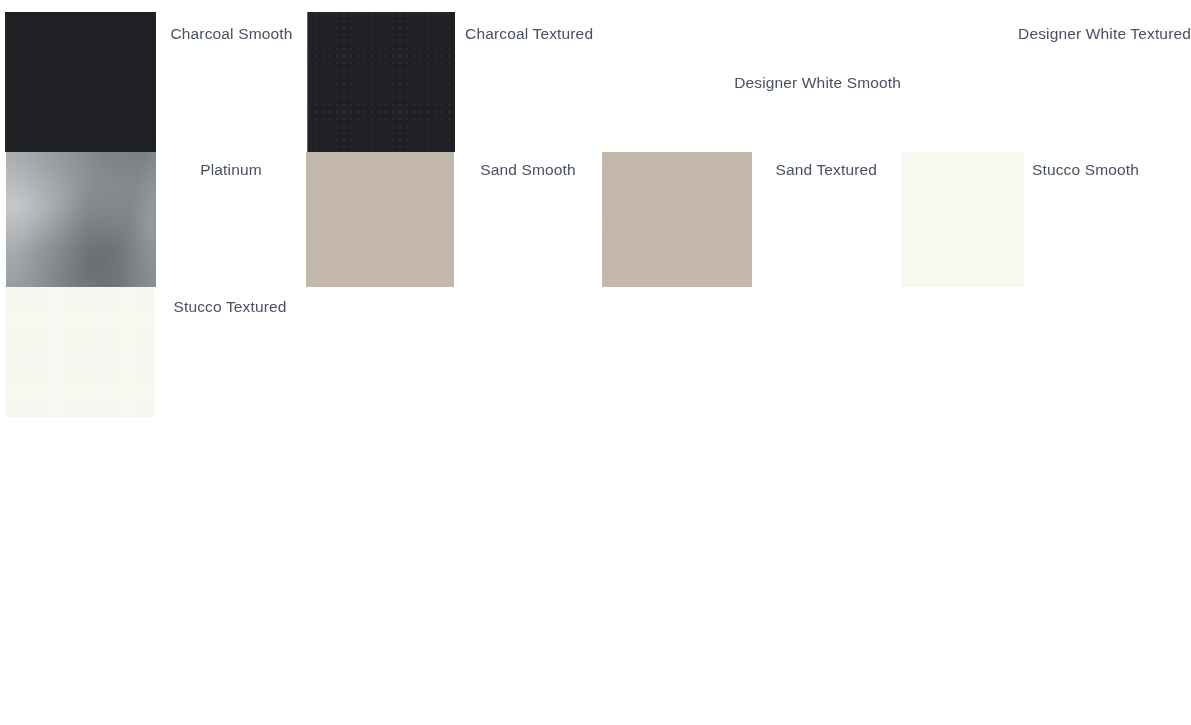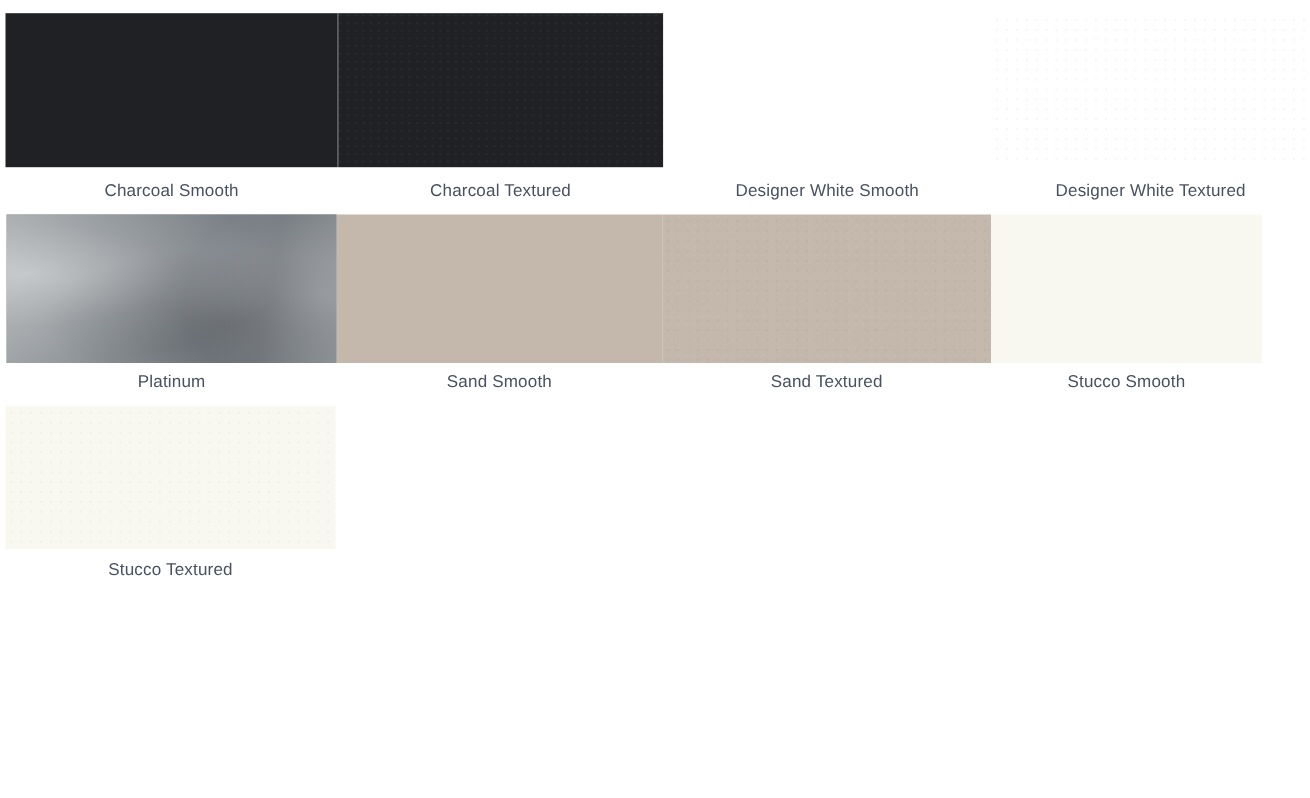--- a/index.html
+++ b/index.html
@@ -26,21 +26,21 @@
     display: flex;
     flex-direction: row;
     align-items: flex-start;
     width: 1191px;
   }
 
   .swatch-cell {
     position: relative;
     box-sizing: border-box;
     display: flex;
-    flex-direction: column;
+    flex-direction: row;
     align-items: stretch;
   }
 
   .swatch-tile {
     display: block;
     width: 100%;
     box-sizing: border-box;
   }
 
   .swatch-label {
@@ -65,21 +65,21 @@
 
   .row-3 .swatch-tile  { height: 135px; }
   .row-3 .swatch-label { padding-top: 9px; padding-bottom: 13px; }
 
   .row-4 .swatch-tile  { height: 130px; }
   .row-4 .swatch-label { padding-top: 11px; padding-bottom: 10px; }
 
   
   .row-1 .cell-0 { width: 302px; margin-left: 5px; }
   .row-1 .cell-1 { width: 296px; }
-  .row-1 .cell-2 { width: 298px; }
+  .row-1 .cell-2 { width: 298px; align-items: center; }
   .row-1 .cell-3 { width: 290px; }
 
   .row-2 .cell-0 { width: 299px; margin-left: 2px; }
   .row-2 .cell-1 { width: 296px; }
   .row-2 .cell-2 { width: 301px; }
   .row-2 .cell-3 { width: 293px; }
 
   .row-3 .cell-0 { width: 300px; margin-left: 6px; }
   .row-3 .cell-1 { width: 296px; }
   .row-3 .cell-2 { width: 299px; }

